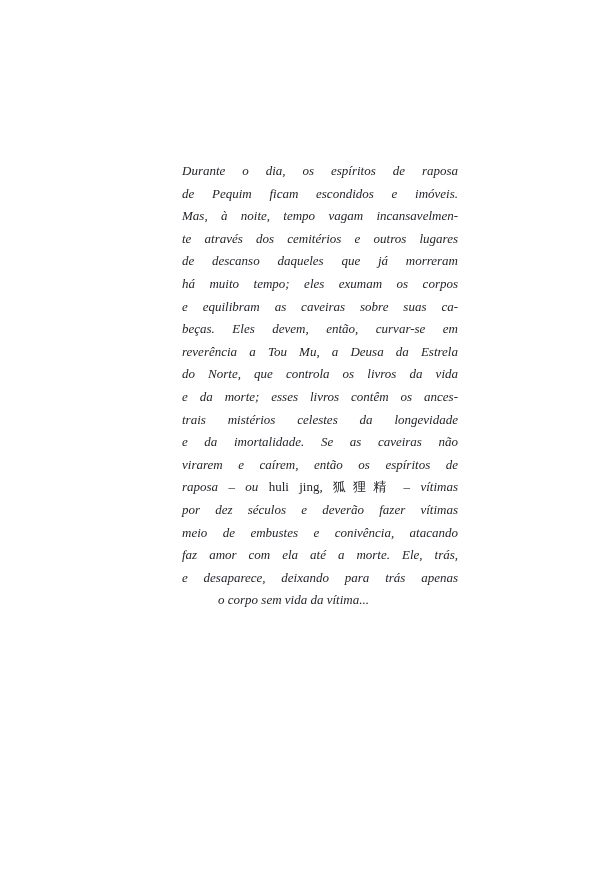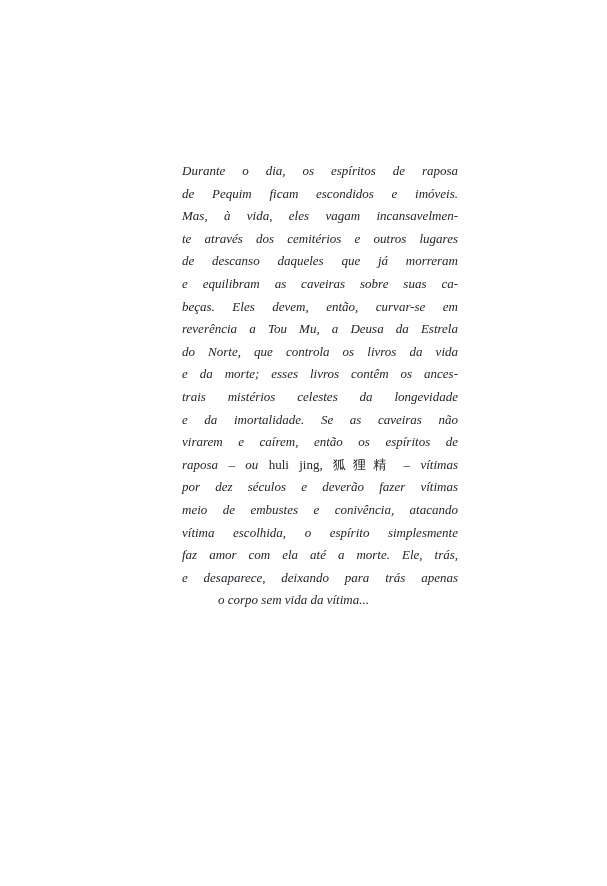--- a/index.html
+++ b/index.html
@@ -37,32 +37,32 @@
     font-style: normal;
   }
 </style>
 </head>
 <body>
 
 <div class="page" style="background: rgb(255, 255, 255);">
   <div class="paragraph" style="color: rgb(36, 36, 43);">
       <div class="line"><span>Durante o dia, os espíritos de raposa</span></div>
       <div class="line"><span>de Pequim ficam escondidos e imóveis.</span></div>
-      <div class="line"><span>Mas, à vida, eles vagam incansavelmen-</span></div>
+      <div class="line"><span>Mas, à noite, tempo vagam incansavelmen-</span></div>
       <div class="line"><span>te através dos cemitérios e outros lugares</span></div>
       <div class="line"><span>de descanso daqueles que já morreram</span></div>
+      <div class="line"><span>há muito tempo; eles exumam os corpos</span></div>
       <div class="line"><span>e equilibram as caveiras sobre suas ca-</span></div>
       <div class="line"><span>beças. Eles devem, então, curvar-se em</span></div>
       <div class="line"><span>reverência a Tou Mu, a Deusa da Estrela</span></div>
       <div class="line"><span>do Norte, que controla os livros da vida</span></div>
       <div class="line"><span>e da morte; esses livros contêm os ances-</span></div>
       <div class="line"><span>trais mistérios celestes da longevidade</span></div>
       <div class="line"><span>e da imortalidade. Se as caveiras não</span></div>
       <div class="line"><span>virarem e caírem, então os espíritos de</span></div>
       <div class="line"><span>raposa – ou </span><span class="roman">huli jing, 狐狸精</span><span> – vítimas</span></div>
       <div class="line"><span>por dez séculos e deverão fazer vítimas</span></div>
       <div class="line"><span>meio de embustes e conivência, atacando</span></div>
-      <div class="line"><span>vítima escolhida, o espírito simplesmente</span></div>
       <div class="line"><span>faz amor com ela até a morte. Ele, trás,</span></div>
       <div class="line"><span>e desaparece, deixando para trás apenas</span></div>
       <div class="line last"><span>o corpo sem vida da vítima...</span></div>
     </div>
 </div>
 
 </body></html>

